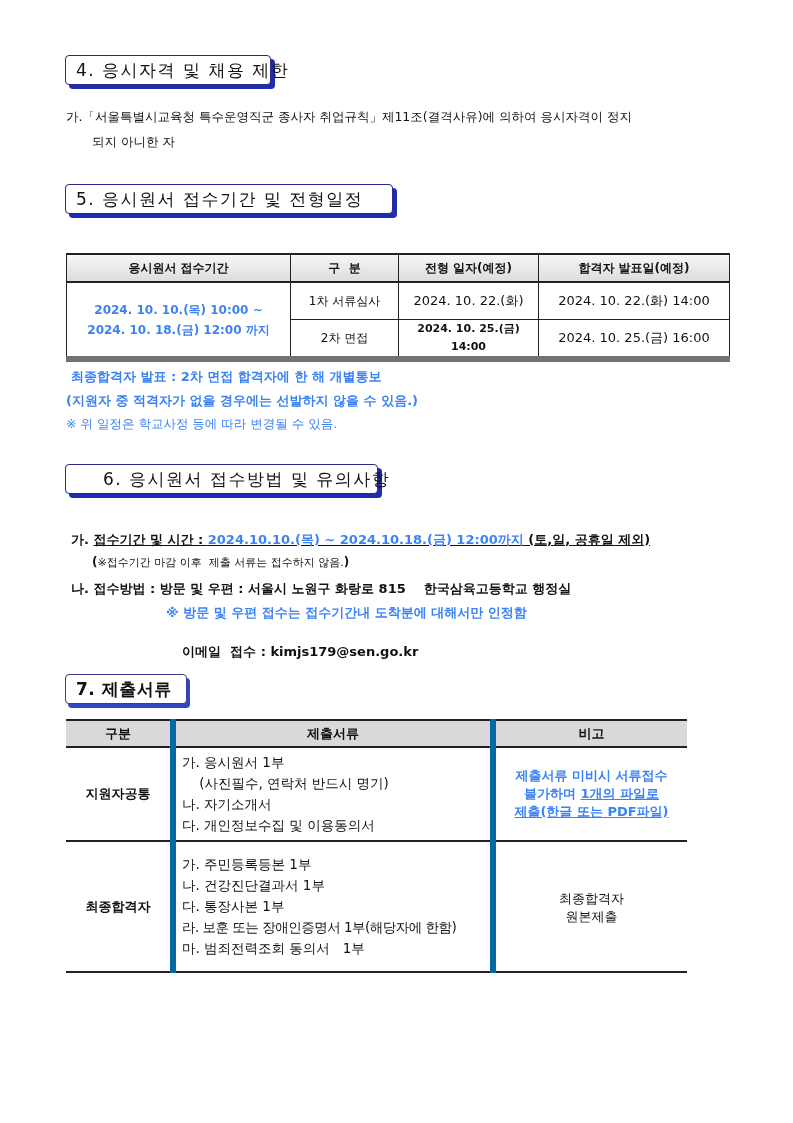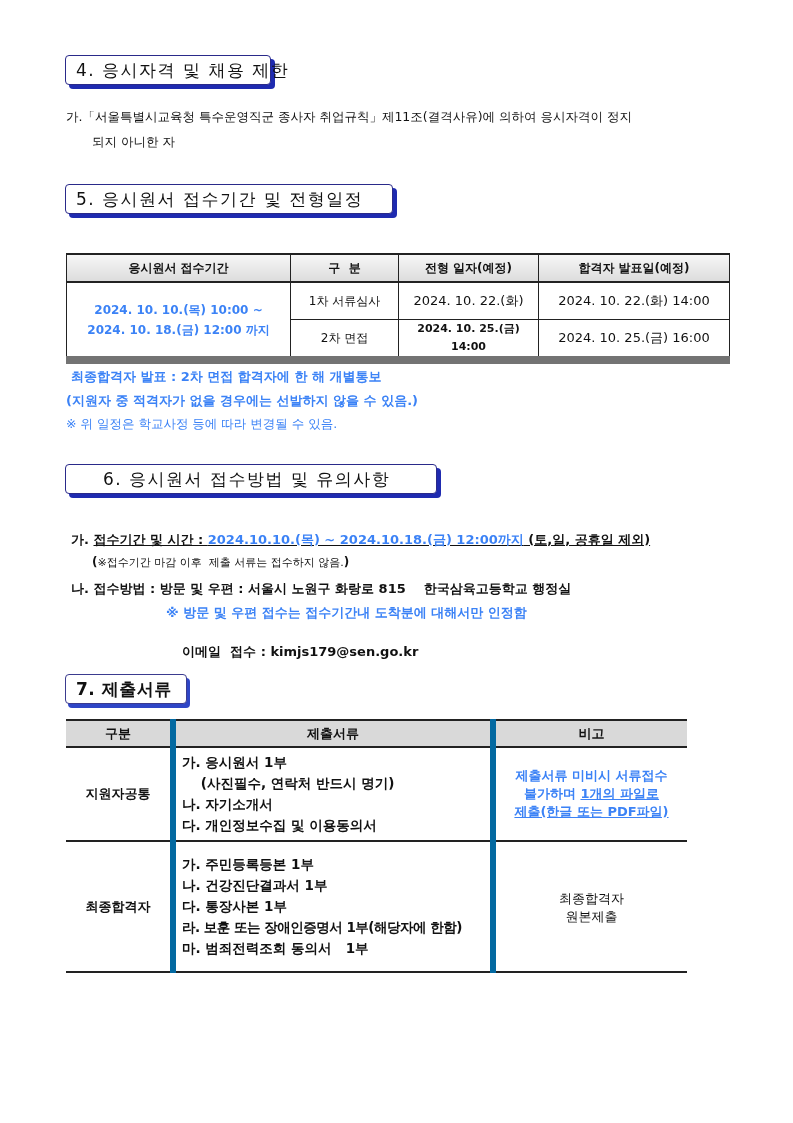--- a/index.html
+++ b/index.html
@@ -20,34 +20,34 @@
   .ul { text-decoration: underline; }
 
   
   table { border-collapse: collapse; }
   .sched { position: absolute; left: 66px; top: 253px; width: 663px;
            font-size: 12px; table-layout: fixed; }
   .sched td, .sched th { border: 1px solid #222; text-align: center; padding: 0; }
   .sched thead th { background: linear-gradient(#f6f6f6, #dcdcdc); font-weight: bold;
                     height: 26px; border-top: 2px solid #222; border-bottom: 2px solid #222; }
   .sched tbody tr td { height: 36px; }
-  .sched { border-bottom: 8px solid #737373; }
+  .sched { border-bottom: 6px solid #737373; }
 
   
   .docs { position: absolute; left: 66px; top: 719px; width: 621px; font-size: 13px;
           table-layout: fixed; }
   .docs th { background: #d9d9d9; font-weight: bold; height: 25px;
              border-top: 2px solid #222; border-bottom: 2px solid #222; }
   .docs td { vertical-align: middle; }
   .docs th, .docs td { border-left: 1px solid #222; border-right: 6px solid #0369a1; padding: 0; }
   .docs tr > *:first-child { border-left: none; }
   .docs tr > *:last-child { border-right: none; }
   .docs tbody tr { border-bottom: 2px solid #222; }
   .docs .cat { text-align: center; font-weight: bold; font-size: 13px; }
-  .docs .items { padding: 4px 6px; line-height: 21px; font-size: 13.5px; font-weight: bold; }
+  .docs .items { padding: 4px 6px; line-height: 21px; font-size: 13.5px; }
   .docs .note { text-align: center; line-height: 18px; font-size: 13px; }
 </style>
 </head>
 <body>
 
 <div class="sec-title" style="left:65px; top:55px; width:206px;">
   <span>4. 응시자격 및 채용 제한</span>
 </div>
 <div class="txt" style="left:66px; top:109px; font-size:12.5px;">가.「서울특별시교육청 특수운영직군 종사자 취업규칙」제11조(결격사유)에 의하여 응시자격이 정지</div>
 <div class="txt" style="left:92px; top:134px; font-size:12.5px;">되지 아니한 자</div>
@@ -89,21 +89,21 @@
       </td>
       <td style="font-size:13px;">2024. 10. 25.(금) 16:00</td>
     </tr>
   </tbody>
 </table>
 
 <div class="txt red bold" style="left:71px; top:368px; font-size:13px;">최종합격자 발표 : 2차 면접 합격자에 한 해 개별통보</div>
 <div class="txt red bold" style="left:66px; top:392px; font-size:13px;">(지원자 중 적격자가 없을 경우에는 선발하지 않을 수 있음.)</div>
 <div class="txt red" style="left:66px; top:416px; font-size:12.5px;">※ 위 일정은 학교사정 등에 따라 변경될 수 있음.</div>
 
-<div class="sec-title" style="left:65px; top:464px; width:372px;padding-left:37px;">
+<div class="sec-title" style="left:65px; top:464px; width:313px;padding-left:37px;">
   <span>6. 응시원서 접수방법 및 유의사항</span>
 </div>
 
 <div class="txt bold" style="left:71px; top:531px; font-size:13px;">
   <span style="white-space:pre;">가. </span><span class="ul"><span style="white-space:pre;">접수기간 및 시간 : </span><span class="red">2024.10.10.(목) ~ 2024.10.18.(금) 12:00까지</span><span style="white-space:pre;"> (토,일, 공휴일 제외)</span></span>
 </div>
 <div class="txt" style="left:92px; top:555px; font-size:11px;">
   <span class="bold" style="font-size:12px;">(</span><span style="white-space:pre;">※접수기간 마감 이후  제출 서류는 접수하지 않음.</span><span class="bold" style="font-size:12px;">)</span>
 </div>
 <div class="txt bold" style="left:71px; top:580px; font-size:13px; white-space:pre;">나. 접수방법 : 방문 및 우편 : 서울시 노원구 화랑로 815    한국삼육고등학교 행정실</div>

